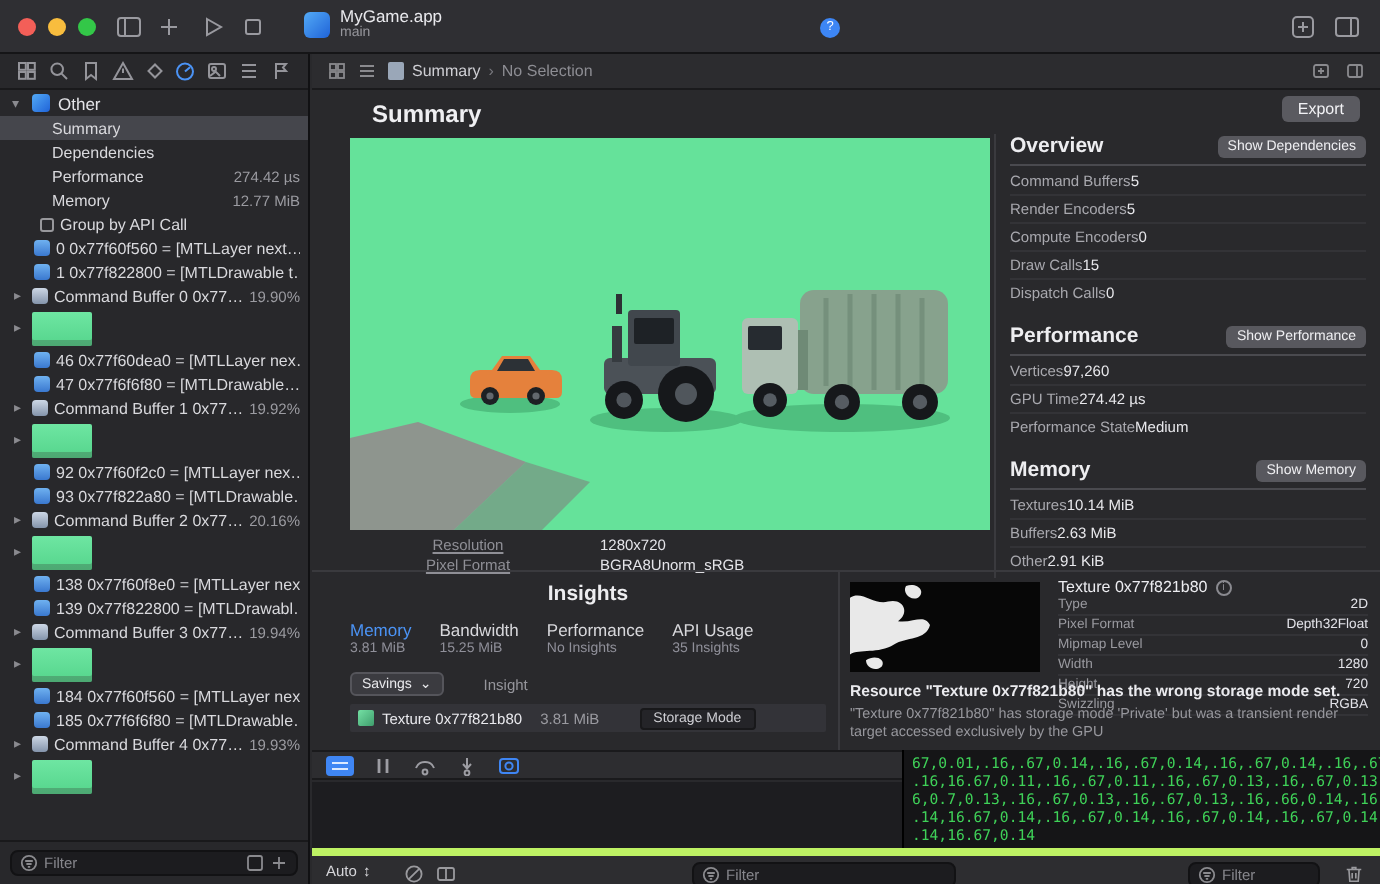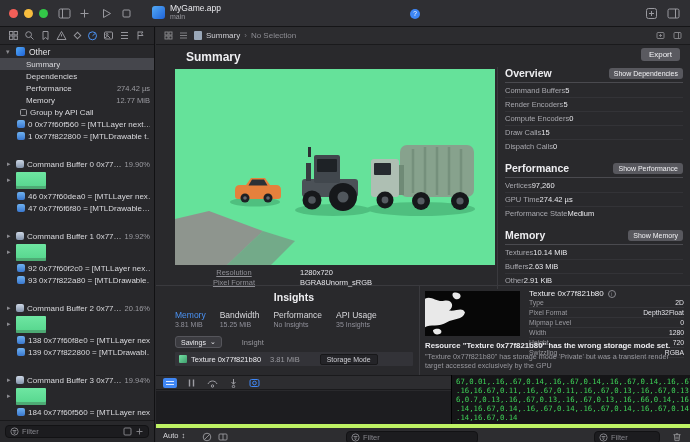--- a/index.html
+++ b/index.html
@@ -28,21 +28,21 @@
   .nt.on{color:#4b93f5;}
   .nt svg{width:100%;height:100%;stroke:currentColor;fill:none;stroke-width:1;}
   .rootrow{position:absolute;left:0;top:18px;right:0;height:13px;display:flex;align-items:center;gap:4px;padding-left:6px;font-size:8.5px;color:#e4e4e8;}
   .rooticon{width:9px;height:9px;border-radius:2px;background:linear-gradient(135deg,#53aaf6,#1f63d8);flex:none;}
   .tree{position:absolute;left:0;top:31px;right:0;bottom:22px;overflow:hidden;}
   .srow{display:flex;align-items:center;height:12px;padding:0 4px 0 26px;gap:3px;font-size:8px;color:#d9d9dd;white-space:nowrap;}
   .srow .lbl{overflow:hidden;}
   .srow.sel{background:#45464c;}
   .srow .val{margin-left:auto;color:#9b9ba1;font-size:7.5px;flex:none;}
   .k-res{padding-left:17px;}
-  .k-cb{padding-left:7px;margin-top:16px;}
+  .k-cb{padding-left:7px;}
   .k-thumb{padding-left:7px;height:20px;}
   .k-checkbox{padding-left:20px;}
   .dis{color:#8a8a8f;font-size:7px;width:6px;flex:none;}
   .ic{width:8px;height:8px;border-radius:2px;flex:none;}
   .res-ic{background:linear-gradient(180deg,#6fb1f0,#3a78cf);}
   .cb-ic{background:linear-gradient(180deg,#cdd7e5,#8494ab);}
   .thumbimg{width:30px;height:17px;border-radius:1px;background:linear-gradient(180deg,#6ee6a2,#55d58c);box-shadow:inset 0 -3px 0 rgba(60,90,70,.35);flex:none;}
   .cbxbox{width:7px;height:7px;border:1px solid #98989c;border-radius:1.5px;background:#2a2a2d;flex:none;}
   .filterbar{position:absolute;left:0;bottom:0;right:0;height:22px;border-top:1px solid #19191b;display:flex;align-items:center;padding:0 5px;}
   .ffield{flex:1;height:13px;background:#1c1c1f;border:1px solid #121214;border-radius:4px;display:flex;align-items:center;gap:3px;padding:0 4px;color:#87878d;font-size:7.5px;}

